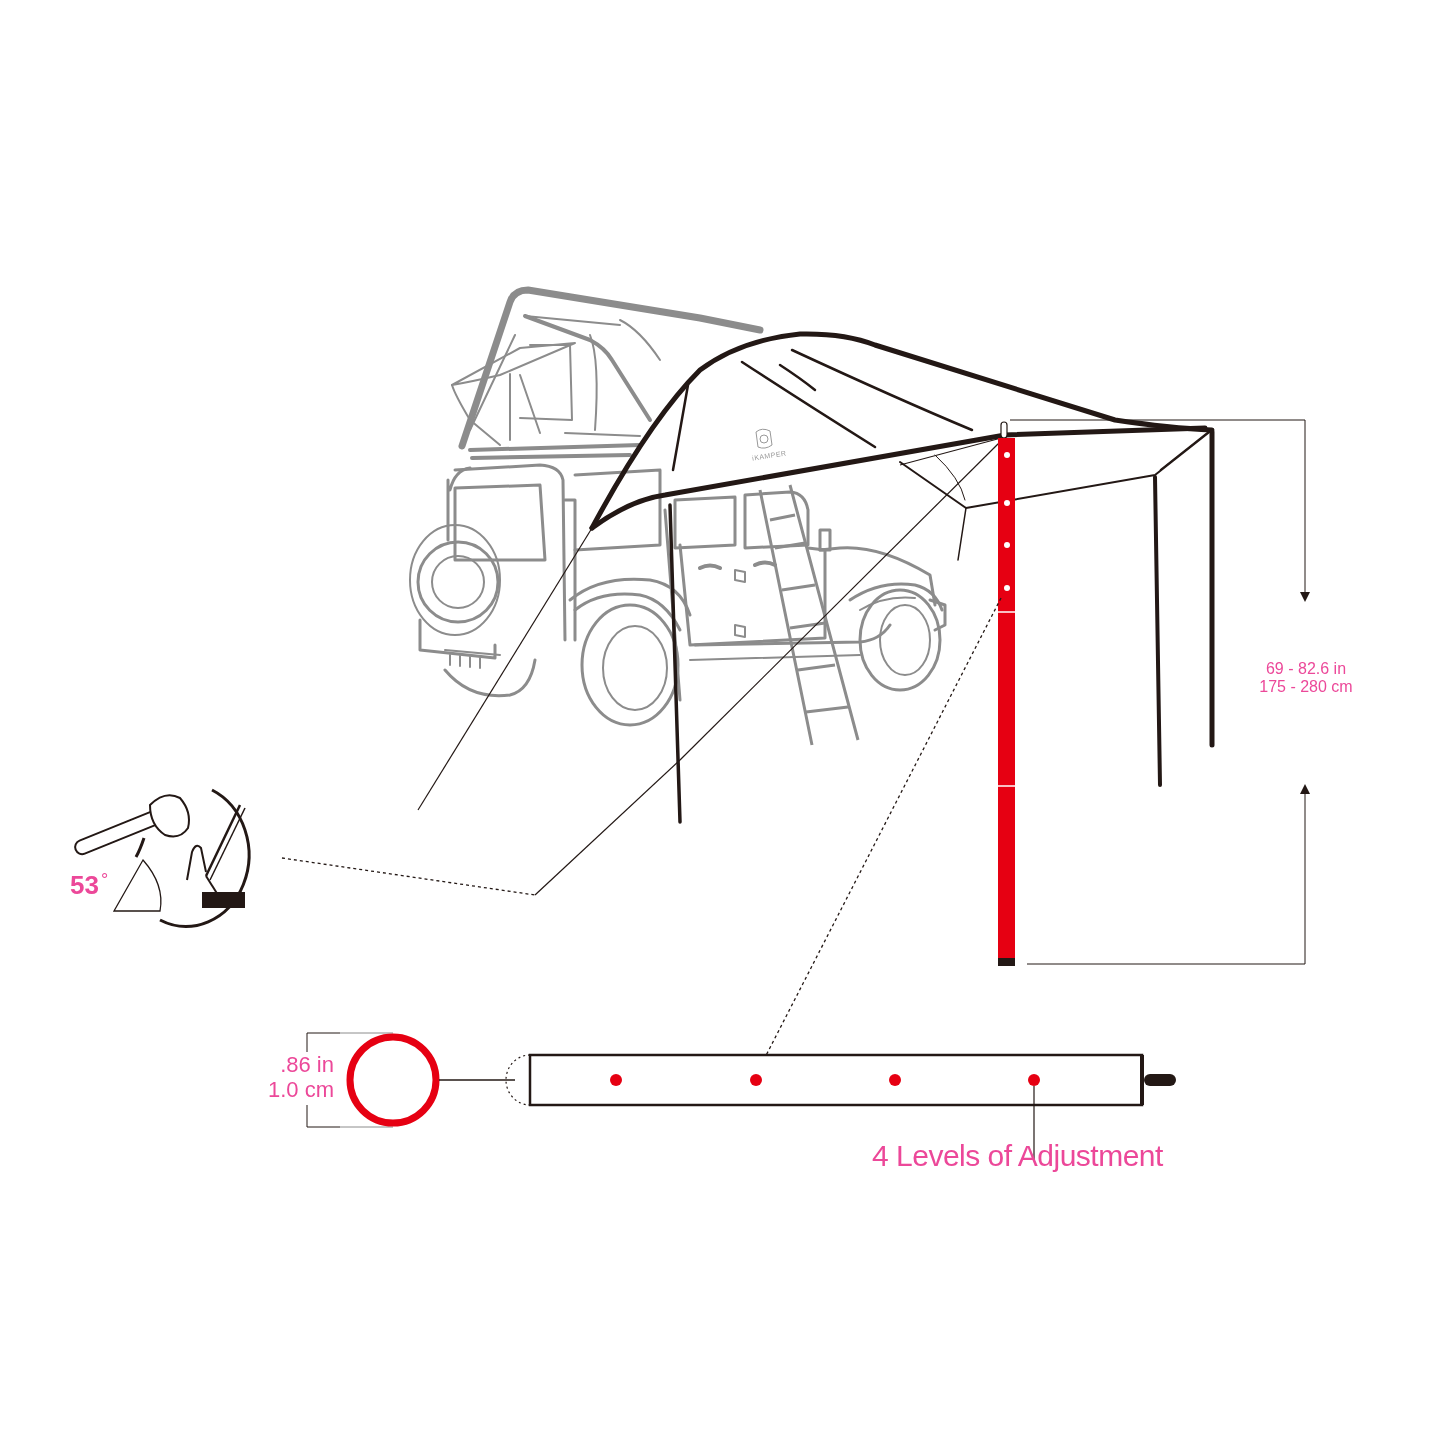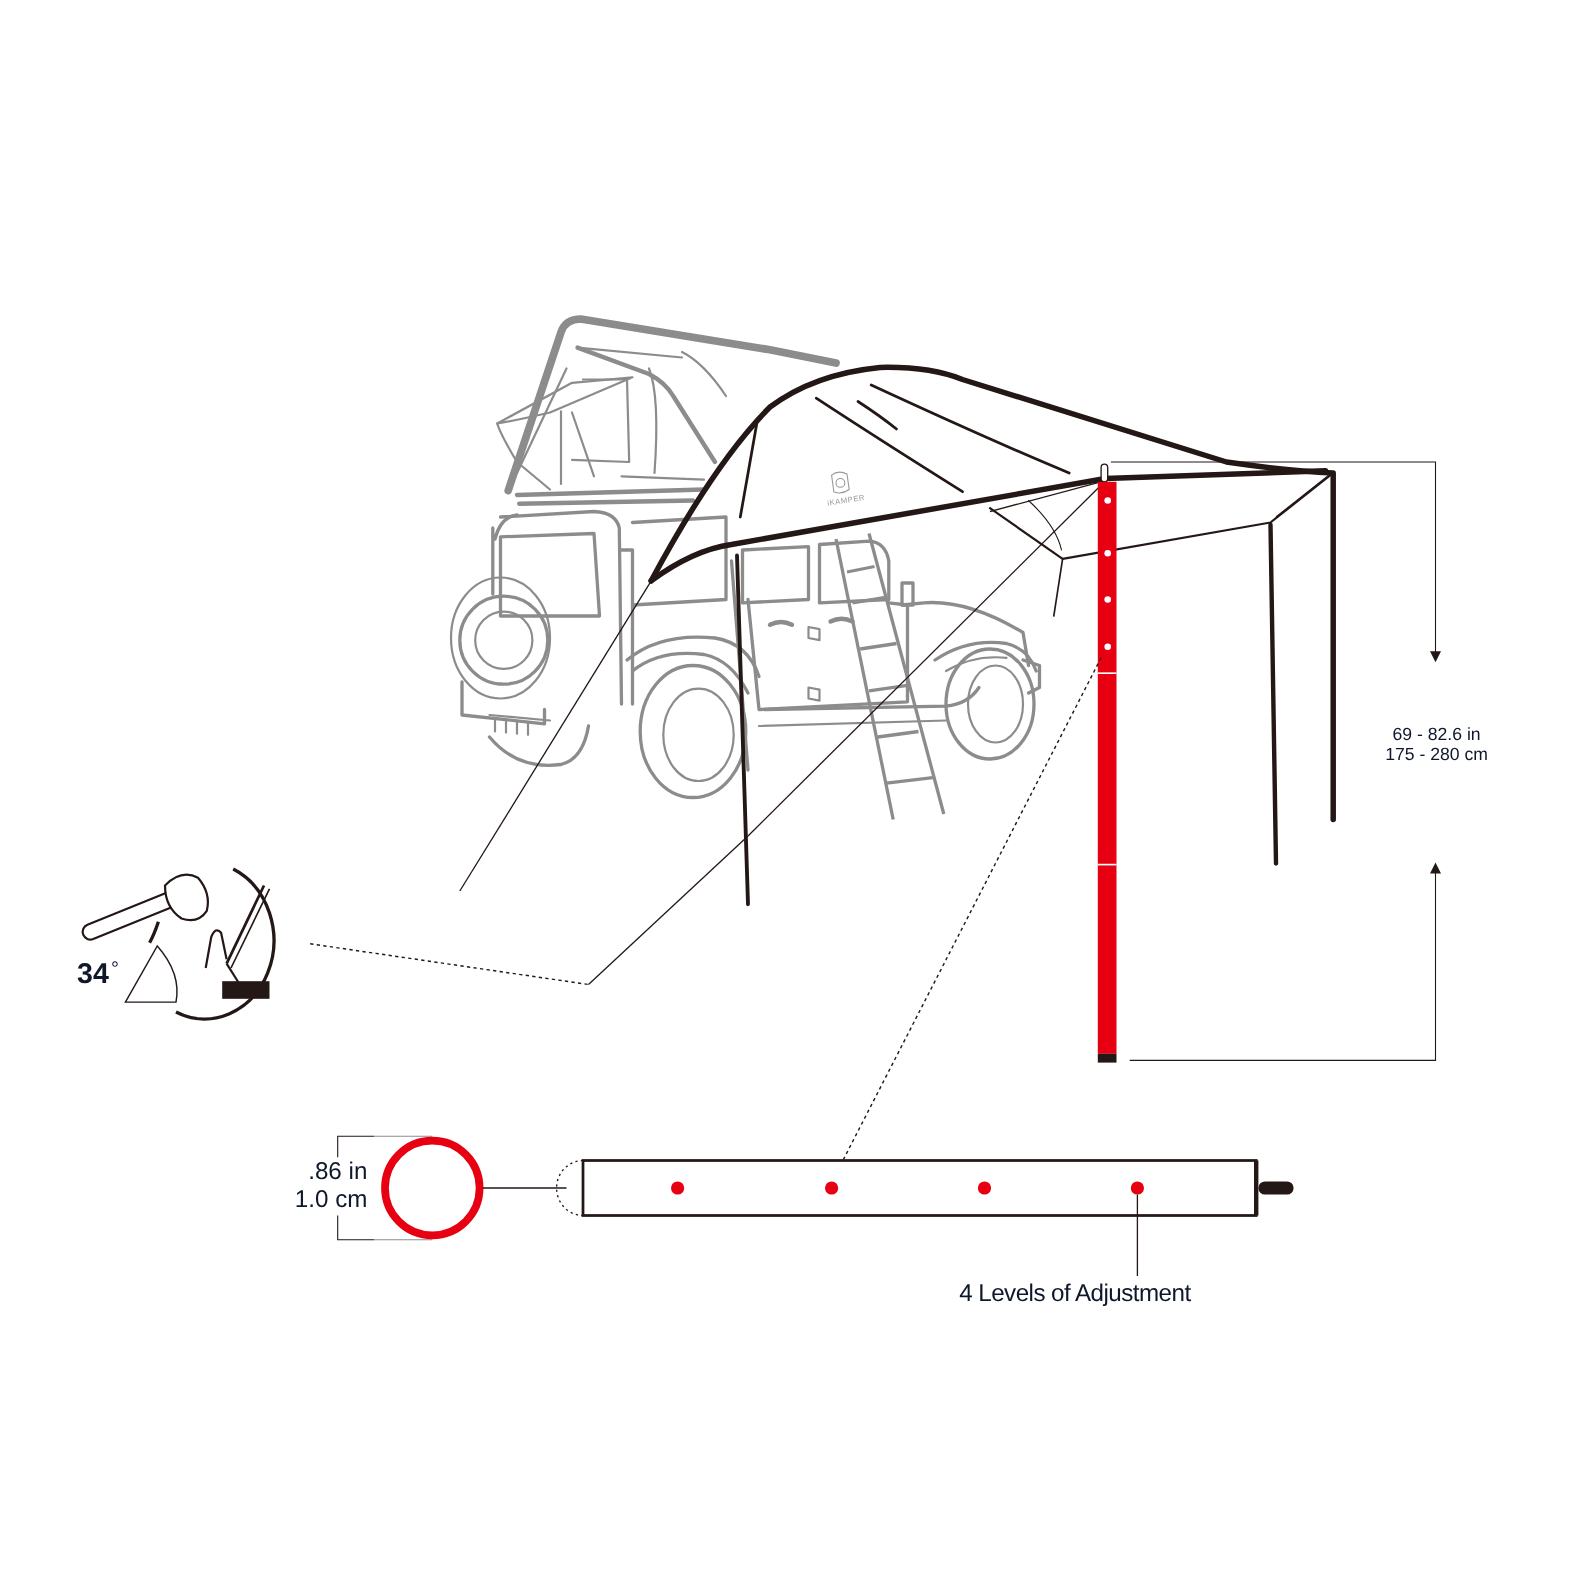--- a/index.html
+++ b/index.html
@@ -1,24 +1,24 @@
 <!DOCTYPE html>
 <html><head>
   <meta charset="utf-8">
   <style>
     html, body { margin:0; padding:0; background:#ffffff; }
     body { width:1445px; height:1445px; position:relative; overflow:hidden;
            font-family:"Liberation Sans","DejaVu Sans",sans-serif; color:#231815; }
     svg.stage { position:absolute; left:0; top:0; width:1445px; height:1445px; }
-    .lbl { position:absolute; color:#0f172a; white-space:nowrap; }
+    .lbl { position:absolute; color:#ec4899; white-space:nowrap; }
     .dim-height { left:1236px; top:660px; font-size:16px; line-height:18px; text-align:center; width:140px; }
     .dim-diam { left:256px; top:1052px; font-size:22px; line-height:25px; text-align:right; width:78px; }
     .angle-label { left:70px; top:870px; font-size:26px; font-weight:bold; }
     .angle-deg { font-size:18px; vertical-align:top; font-weight:normal; margin-left:2px; }
-    .adj-label { left:872px; top:1163px; font-size:22px; letter-spacing:-0.5px; }
+    .adj-label { left:872px; top:1139px; font-size:30px; letter-spacing:-0.5px; }
     .logo-text { position:absolute; left:752px; top:452px; font-size:7px; color:#999; transform:rotate(-9deg); letter-spacing:0.5px; }
   </style>
 </head>
 <body>
 
 <svg class="stage" viewBox="0 0 1445 1445">
 
   <g fill="none" stroke="#8c8c8c" stroke-width="3" stroke-linecap="round" stroke-linejoin="round">
 
     <path d="M462,446 L510,302 Q514,290 528,290 L700,318 L760,330" stroke-width="7"></path>
@@ -179,16 +179,16 @@
   <div>69 - 82.6 in</div>
   <div>175 - 280 cm</div>
 </div>
 
 <div class="lbl dim-diam">
   <div>.86 in</div>
   <div>1.0 cm</div>
 </div>
 
 <div class="lbl angle-label">
-  <span>34</span><span class="angle-deg">°</span>
+  <span>53</span><span class="angle-deg">°</span>
 </div>
 
 <div class="lbl adj-label">4 Levels of Adjustment</div>
 
 </body></html>

